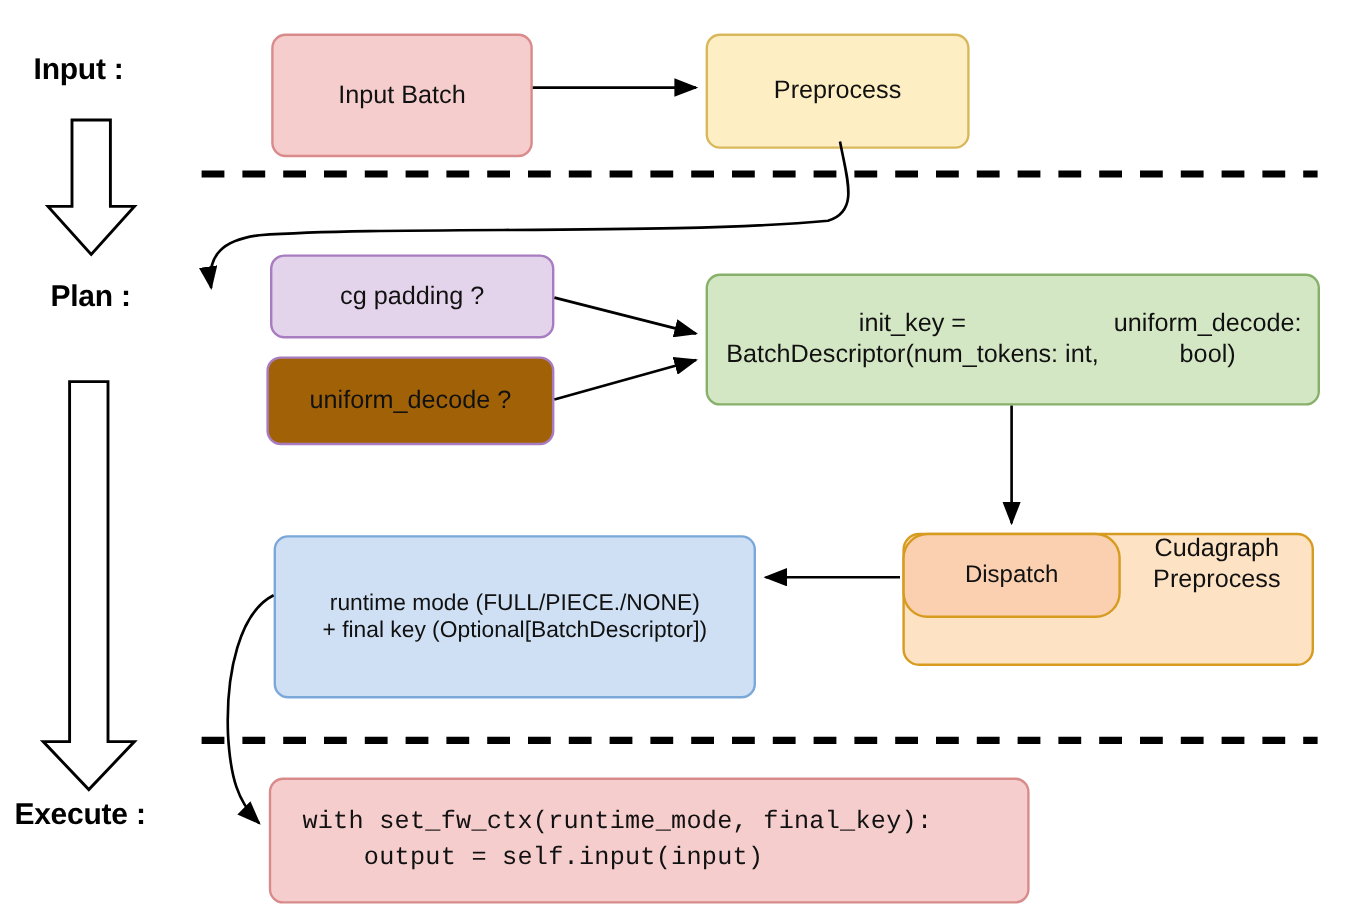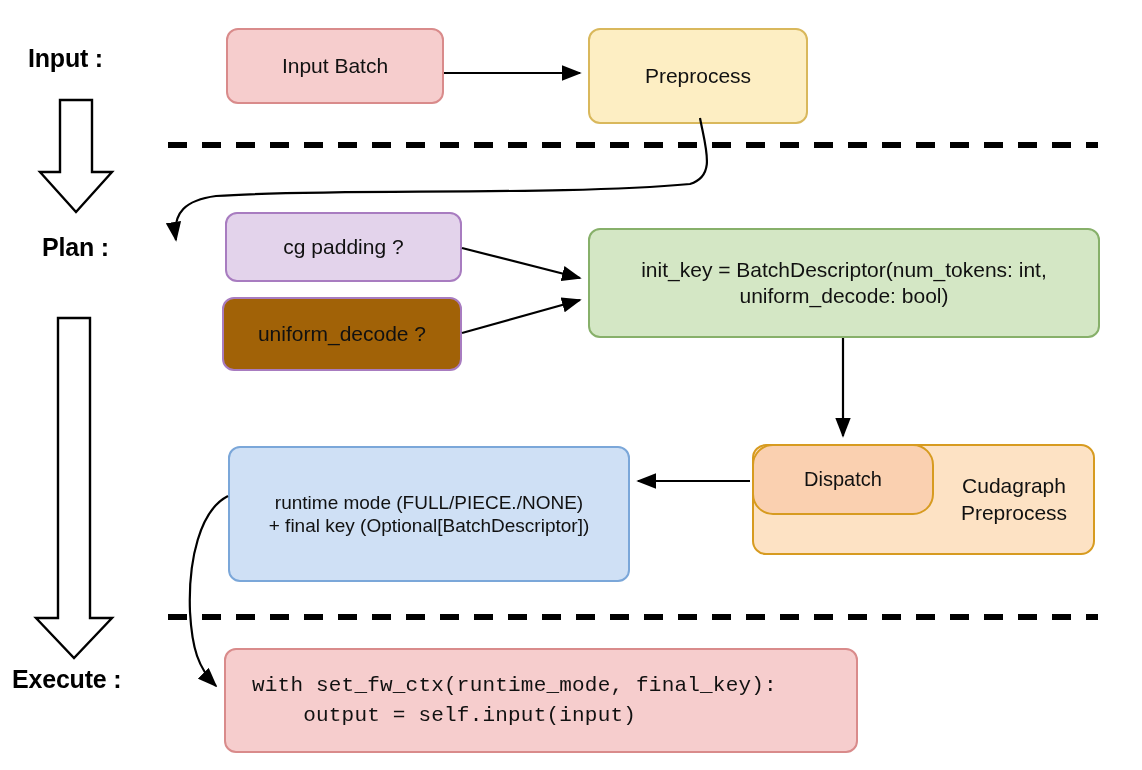--- a/index.html
+++ b/index.html
@@ -53,21 +53,20 @@
     line-height: 1.42;
     padding-left: 26px;
   }
   .node-small {
     font-size: 18px;
   }
   .node-group-title {
     position: absolute;
     display: flex;
     align-items: center;
-    justify-content: center;
     text-align: center;
     font-family: "Liberation Sans", sans-serif;
     font-size: 21px;
     color: #111111;
     line-height: 1.25;
     pointer-events: none;
   }
   svg.overlay {
     position: absolute;
     left: 0;
@@ -99,29 +98,29 @@
 <body>
 
 <div id="canvas">
 
   <div class="stage-label" style="left:28px; top:44px;">Input :</div>
 
   <div class="stage-label" style="left:42px; top:233px;">Plan :</div>
 
   <div class="stage-label" style="left:12px; top:665px;">Execute :</div>
 
-  <div class="node" style="left:226px; top:28px; width:218px; height:76px; background:#f6cdcd; border-color:#d98b8b;">Input Batch</div>
+  <div class="node" style="left:226px; top:28px; width:218px; height:103px; background:#f6cdcd; border-color:#d98b8b;">Input Batch</div>
 
   <div class="node" style="left:588px; top:28px; width:220px; height:96px; background:#fdeec3; border-color:#d9b85c;">Preprocess</div>
 
   <div class="node" style="left:225px; top:212px; width:237px; height:70px; background:#e3d3eb; border-color:#a87cc0;">cg padding ?</div>
 
   <div class="node" style="left:222px; top:297px; width:240px; height:74px; background:#a16207; border-color:#a87cc0;">uniform_decode ?</div>
 
-  <div class="node" style="left:588px; top:228px; width:512px; height:110px; background:#d4e7c5; border-color:#87b06a; flex-direction:column;">
+  <div class="node" style="left:588px; top:228px; width:512px; height:110px; background:#d4e7c5; border-color:#87b06a; flex-direction:row;">
     <span>init_key = BatchDescriptor(num_tokens: int,</span>
     <span>uniform_decode: bool)</span>
   </div>
 
   <div class="node" style="left:752px; top:444px; width:343px; height:111px; background:#fde2c4; border-color:#d79b20; border-radius:14px;"></div>
 
   <div class="node-group-title" style="left:933px; top:444px; width:162px; height:111px; flex-direction:column;">
     <span>Cudagraph</span>
     <span>Preprocess</span>
   </div>

